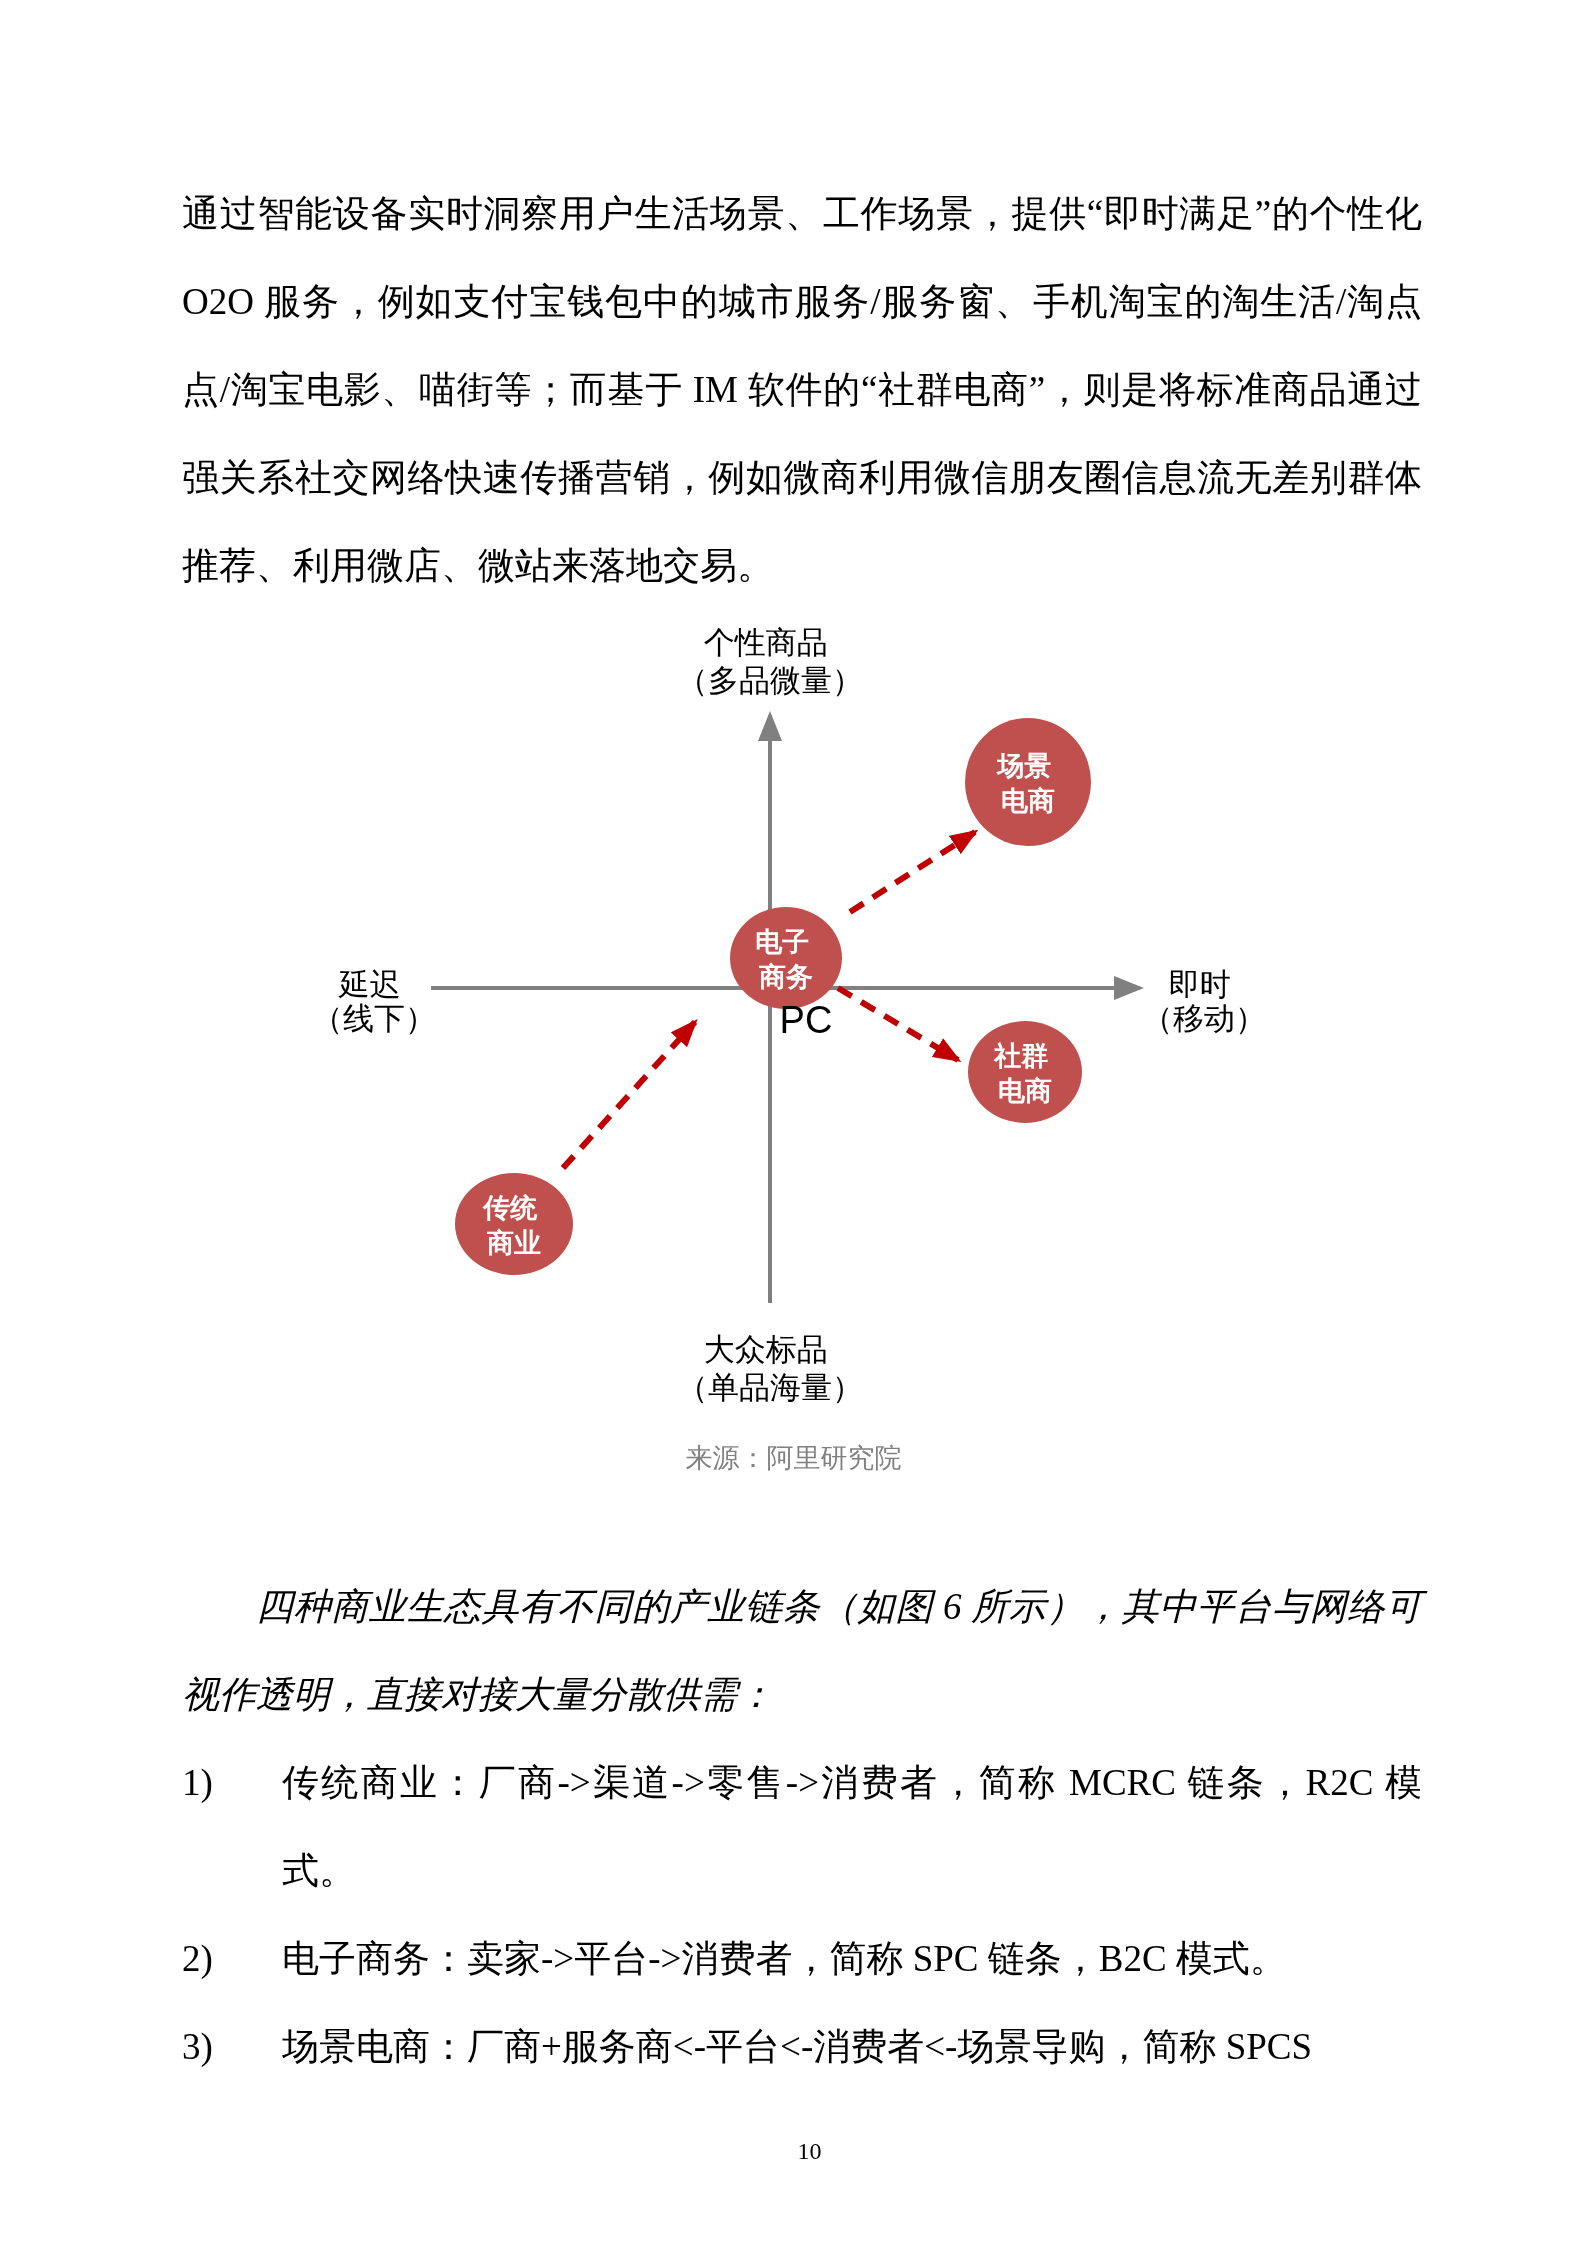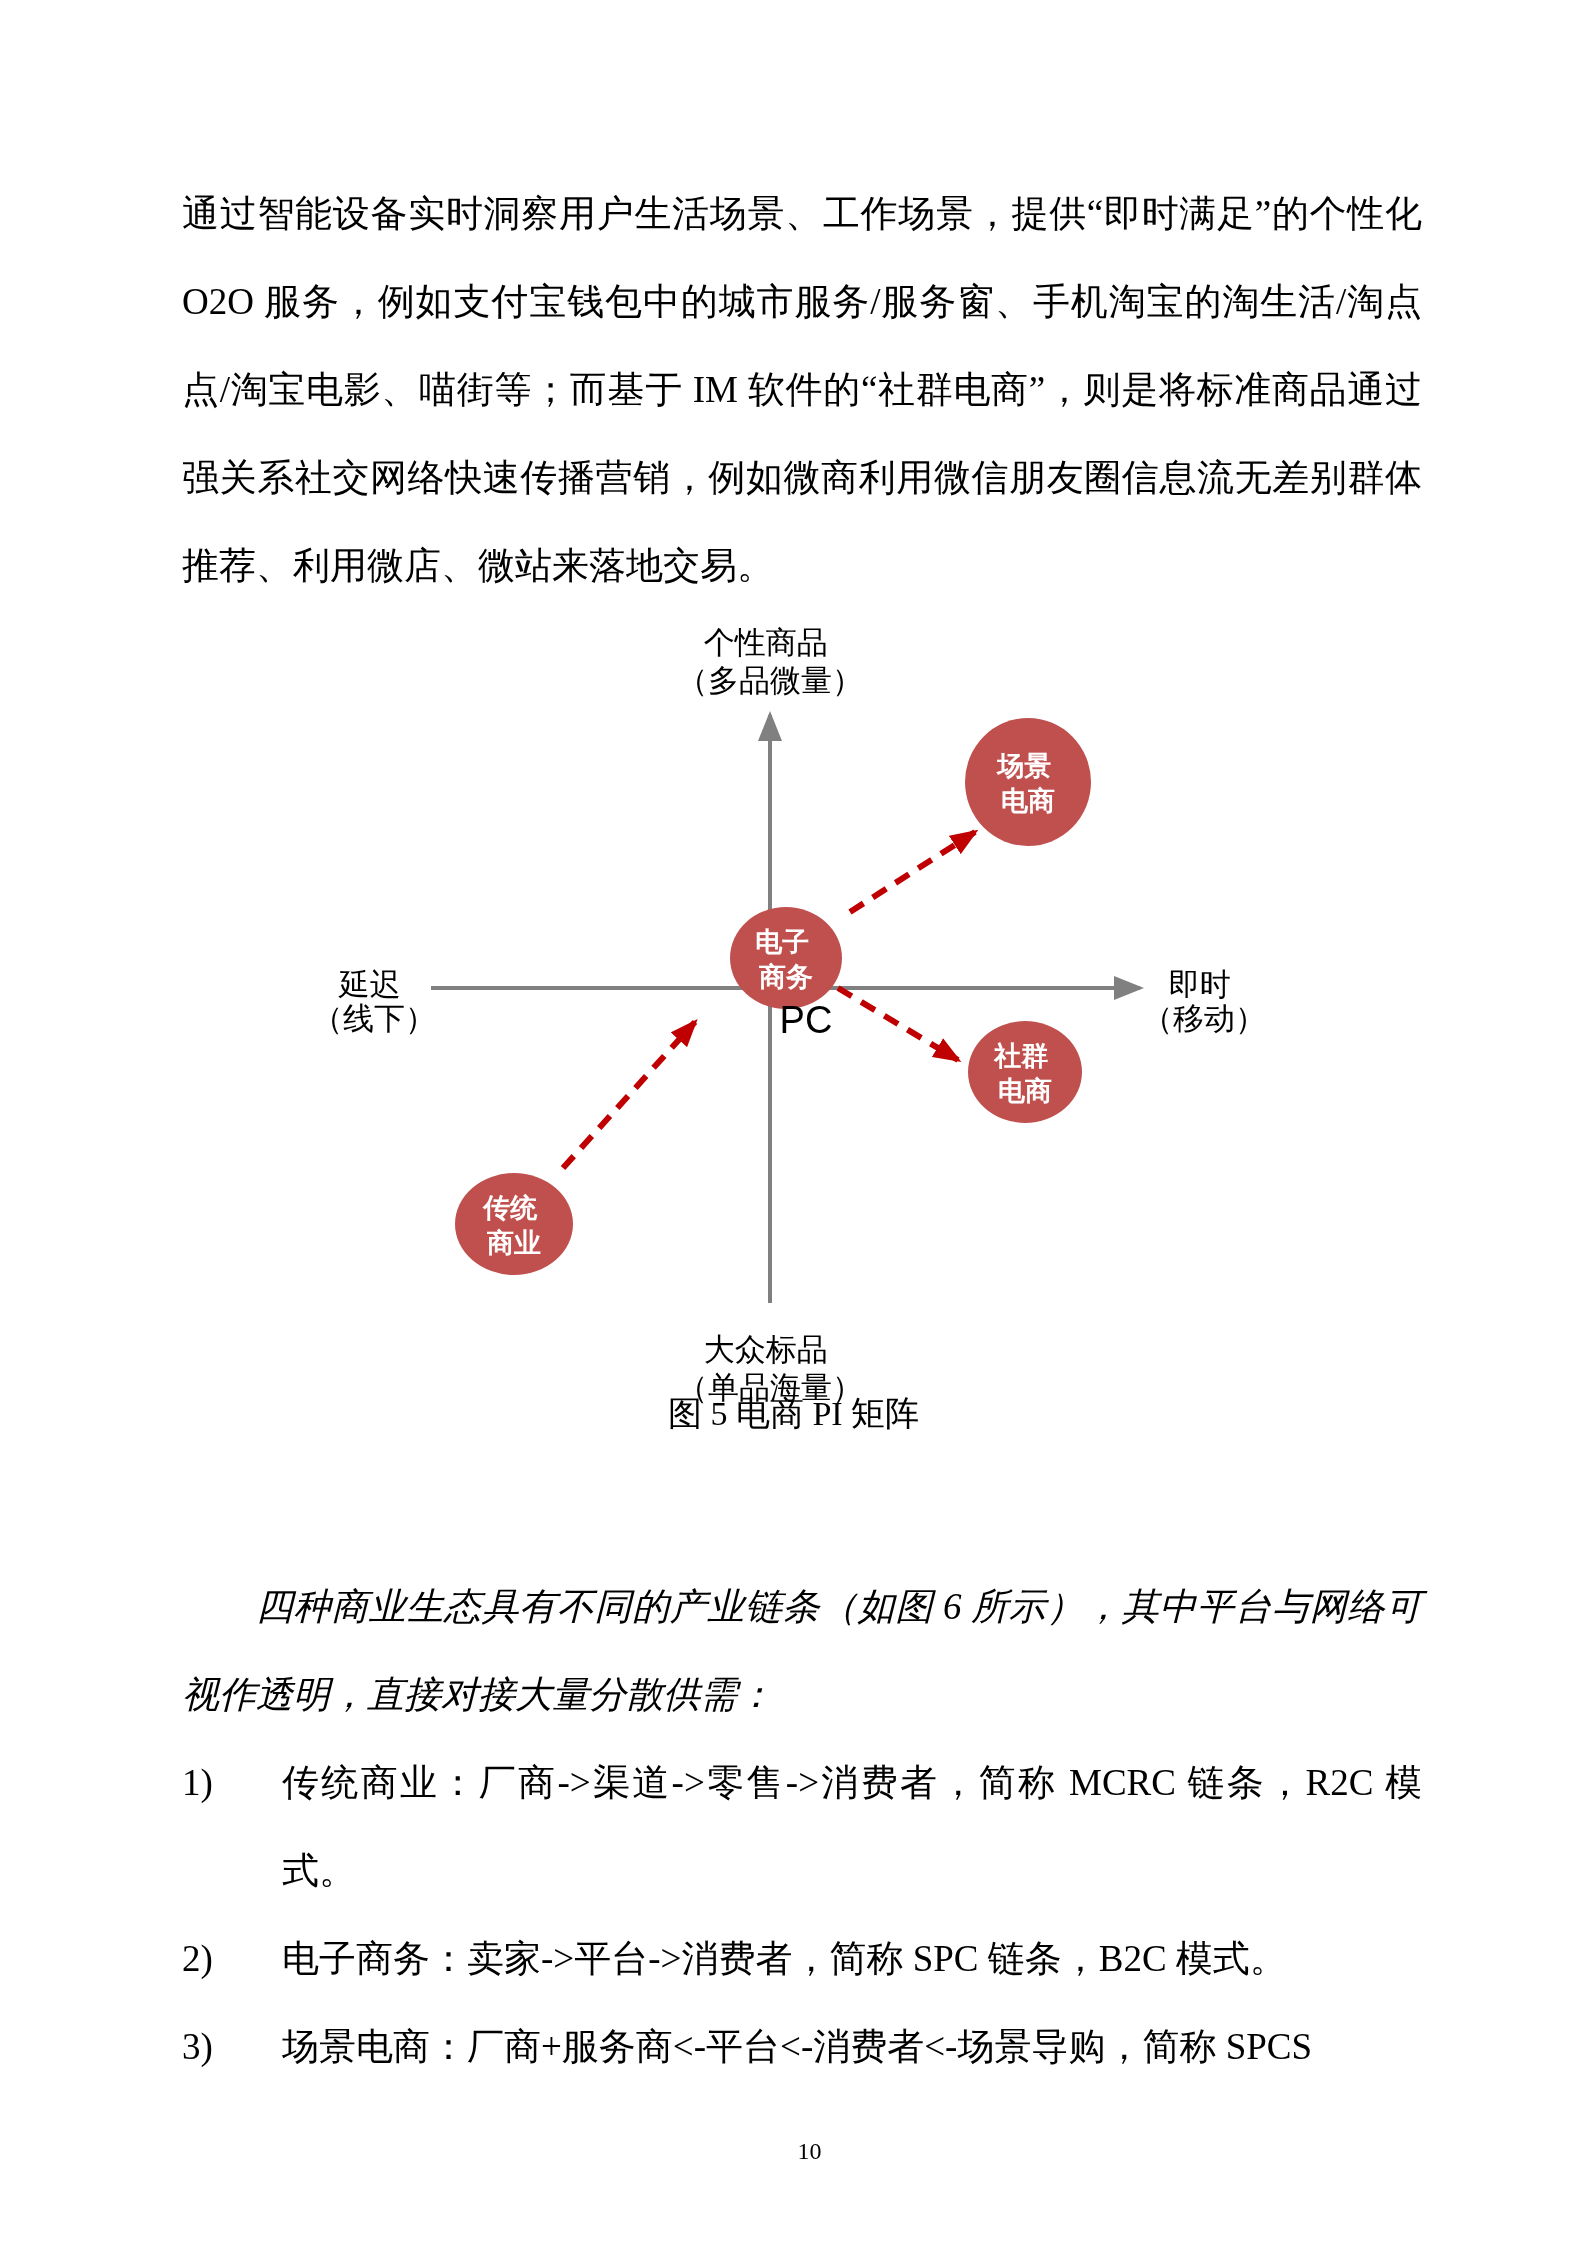--- a/index.html
+++ b/index.html
@@ -126,21 +126,21 @@
         <text class="node-text" text-anchor="middle">
           <tspan x="264" y="602">传统</tspan>
           <tspan x="264" y="637">商业</tspan>
         </text>
       </g>
 
       <text class="pc-text" text-anchor="middle" x="556" y="418">PC</text>
     </svg>
   </div>
 
-  <div class="fig-caption">图 5 电商 PI 矩阵</div>
+  <div class="fig-source">来源：阿里研究院</div>
 
   <div class="textblock lower-block">
     <p class="para-indent">四种商业生态具有不同的产业链条（如图 6 所示），其中平台与网络可视作透明，直接对接大量分散供需：</p>
     <div class="num-list">
       <div class="num-item">
         <span class="marker">1)</span>
         <div class="item-text">传统商业：厂商-&gt;渠道-&gt;零售-&gt;消费者，简称 MCRC 链条，R2C 模式。</div>
       </div>
       <div class="num-item">
         <span class="marker">2)</span>

